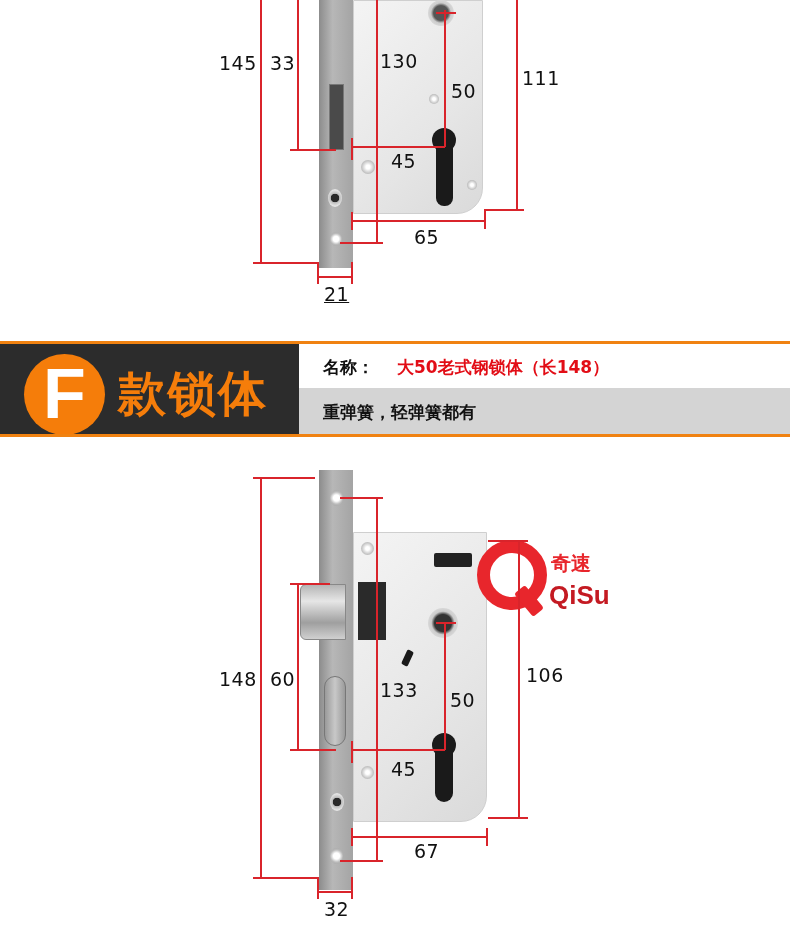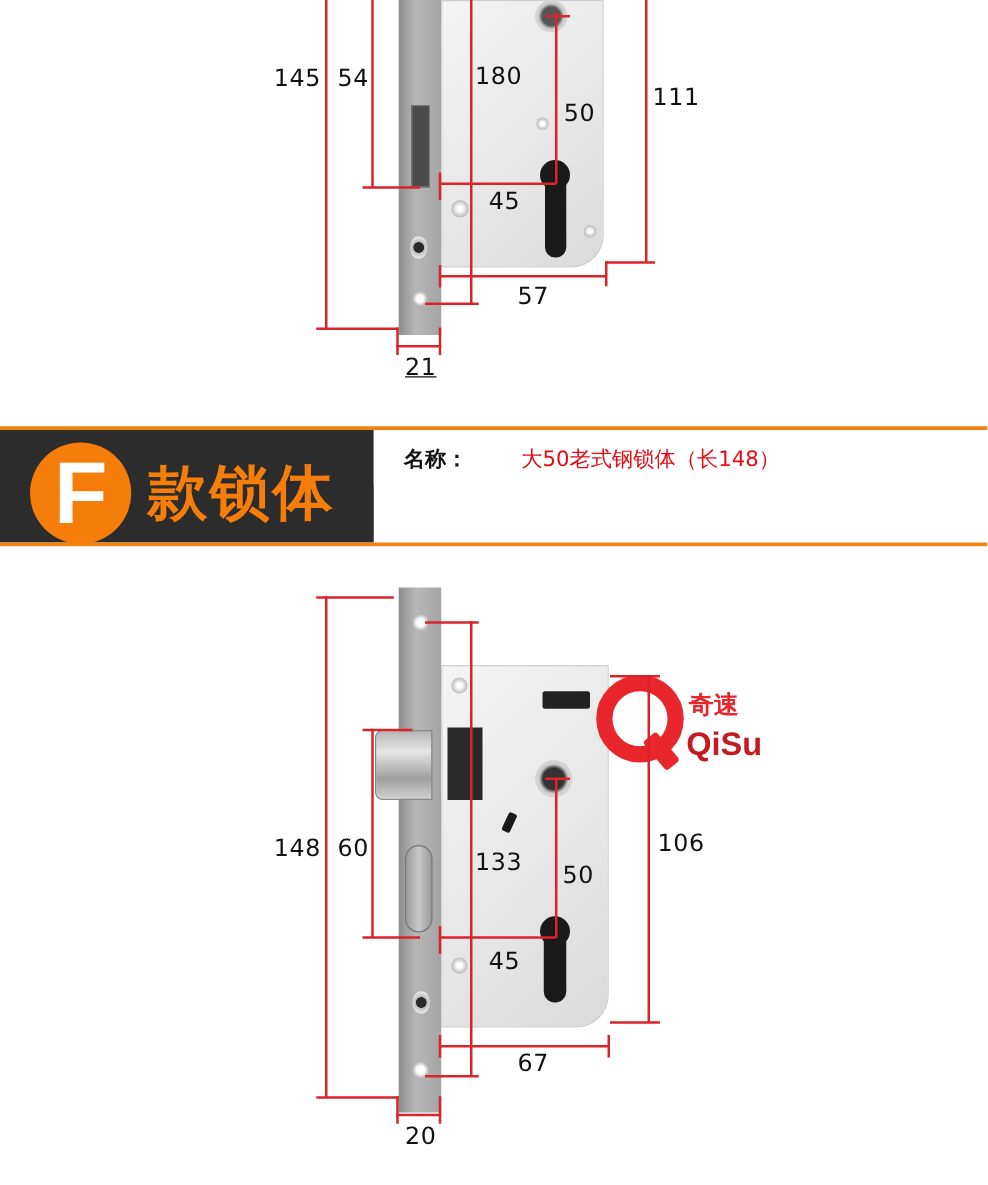--- a/index.html
+++ b/index.html
@@ -11,21 +11,21 @@
     
     .band { position: absolute; left: 0; top: 341px; width: 790px; height: 96px; }
     .band-top { position: absolute; left: 0; top: 0; width: 790px; height: 3px; background: #f08211; }
     .band-bot { position: absolute; left: 0; top: 93px; width: 790px; height: 3px; background: #f08211; }
     .band-left { position: absolute; left: 0; top: 3px; width: 299px; height: 90px; background: #2c2c2c; }
     .band-circle { position: absolute; left: 24px; top: 10px; width: 81px; height: 81px; border-radius: 50%; background: #f57d0a; color: #fff; font-family: "Liberation Sans", sans-serif; font-weight: bold; font-size: 70px; line-height: 81px; text-align: center; }
     .band-title { position: absolute; left: 118px; top: 18px; color: #f57d0a; font-size: 48px; font-weight: bold; letter-spacing: 2px; }
     .row1 { position: absolute; left: 299px; top: 3px; width: 556px; height: 44px; background: #ffffff; }
     .row2 { position: absolute; left: 299px; top: 47px; width: 491px; height: 46px; background: #d4d4d4; }
     .lbl { position: absolute; left: 24px; top: 12px; font-size: 17px; font-weight: bold; color: #111; }
-    .val { position: absolute; left: 98px; top: 12px; font-size: 17px; font-weight: normal; color: #e20d16; margin-left: 20px; }
+    .val { position: absolute; left: 98px; top: 12px; font-size: 17px; font-weight: bold; color: #e20d16; }
     .sub { position: absolute; left: 24px; top: 13px; font-size: 17px; font-weight: bold; color: #111; }
     
     .faceplate { position: absolute; background: linear-gradient(90deg, #8c8c8c 0%, #b7b7b7 40%, #a4a4a4 100%); }
     .case { position: absolute; background: linear-gradient(135deg, #f4f4f4 0%, #e6e6e6 60%, #dadada 100%); border: 1px solid #cfcfcf; }
     .hole { position: absolute; border-radius: 50%; background: radial-gradient(circle, #2a2a2a 35%, #bdbdbd 40%, #e5e5e5 70%); }
     .screw { position: absolute; border-radius: 50%; background: radial-gradient(circle, #ffffff 20%, #c8c8c8 60%, #9a9a9a 100%); }
     .cyl { position: absolute; background: #1a1a1a; }
     .logo-ring { position: absolute; border-radius: 50%; border: 13px solid #e8262c; }
     .logo-text-cn { position: absolute; color: #e8262c; font-weight: bold; font-size: 20px; }
     .logo-text-en { position: absolute; color: #c41a22; font-family: "Liberation Sans", sans-serif; font-weight: bold; font-size: 26px; text-align: right; }
@@ -65,38 +65,41 @@
   <div class="rl" style="left:516px;top:0;width:2px;height:210px;"></div>
   <div class="rl" style="left:484px;top:209px;width:40px;height:2px;"></div>
   <div class="rl" style="left:484px;top:209px;width:2px;height:20px;"></div>
   <div class="rl" style="left:351px;top:220px;width:134px;height:2px;"></div>
   <div class="rl" style="left:351px;top:212px;width:2px;height:18px;"></div>
   <div class="rl" style="left:317px;top:262px;width:2px;height:22px;"></div>
   <div class="rl" style="left:351px;top:262px;width:2px;height:22px;"></div>
   <div class="rl" style="left:317px;top:276px;width:36px;height:2px;"></div>
 
   <span class="dim" style="left:219px;top:52px;">145</span>
-  <span class="dim" style="left:270px;top:52px;">54</span>
-  <span class="dim" style="left:380px;top:50px;">180</span>
+  <span class="dim" style="left:270px;top:52px;">33</span>
+  <span class="dim" style="left:380px;top:50px;">130</span>
   <span class="dim" style="left:451px;top:80px;">50</span>
   <span class="dim" style="left:522px;top:67px;">111</span>
   <span class="dim" style="left:391px;top:150px;">45</span>
-  <span class="dim" style="left:414px;top:226px;">57</span>
+  <span class="dim" style="left:414px;top:226px;">65</span>
   <span class="dim" style="left:324px;top:283px;text-decoration:underline;">21</span>
 </div>
 
 <div class="band">
   <div class="band-top"></div>
   <div class="band-left">
     <div class="band-circle">F</div>
     <div class="band-title">款锁体</div>
   </div>
   <div class="row1">
     <span class="lbl">名称：</span>
     <span class="val">大50老式钢锁体（长148）</span>
+  </div>
+  <div class="row2">
+    <span class="sub">重弹簧，轻弹簧都有</span>
   </div>
   <div class="band-bot"></div>
 </div>
 
 <div class="abs" style="left:0;top:460px;width:732px;height:488px;">
 
   <div class="faceplate" style="left:319px;top:10px;width:34px;height:420px;"></div>
   <div class="hole" style="left:330px;top:30px;width:13px;height:16px;background:radial-gradient(circle,#fff 30%,#bbb 60%,#999);"></div>
   <div class="abs" style="left:324px;top:216px;width:22px;height:70px;border-radius:11px;background:linear-gradient(90deg,#9a9a9a,#c8c8c8,#9a9a9a);border:1px solid #777;"></div>
   <div class="hole" style="left:330px;top:333px;width:14px;height:18px;"></div>
@@ -142,14 +145,14 @@
   <div class="rl" style="left:351px;top:417px;width:2px;height:22px;"></div>
   <div class="rl" style="left:317px;top:431px;width:36px;height:2px;"></div>
 
   <span class="dim" style="left:219px;top:208px;">148</span>
   <span class="dim" style="left:270px;top:208px;">60</span>
   <span class="dim" style="left:380px;top:219px;">133</span>
   <span class="dim" style="left:450px;top:229px;">50</span>
   <span class="dim" style="left:526px;top:204px;text-align:center;">106</span>
   <span class="dim" style="left:391px;top:298px;">45</span>
   <span class="dim" style="left:414px;top:380px;">67</span>
-  <span class="dim" style="left:324px;top:438px;">20</span>
+  <span class="dim" style="left:324px;top:438px;">32</span>
 </div>
 
 </body></html>

